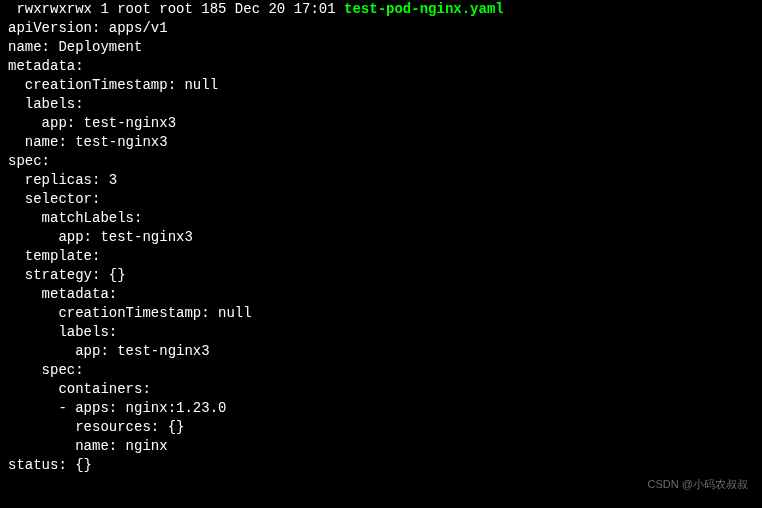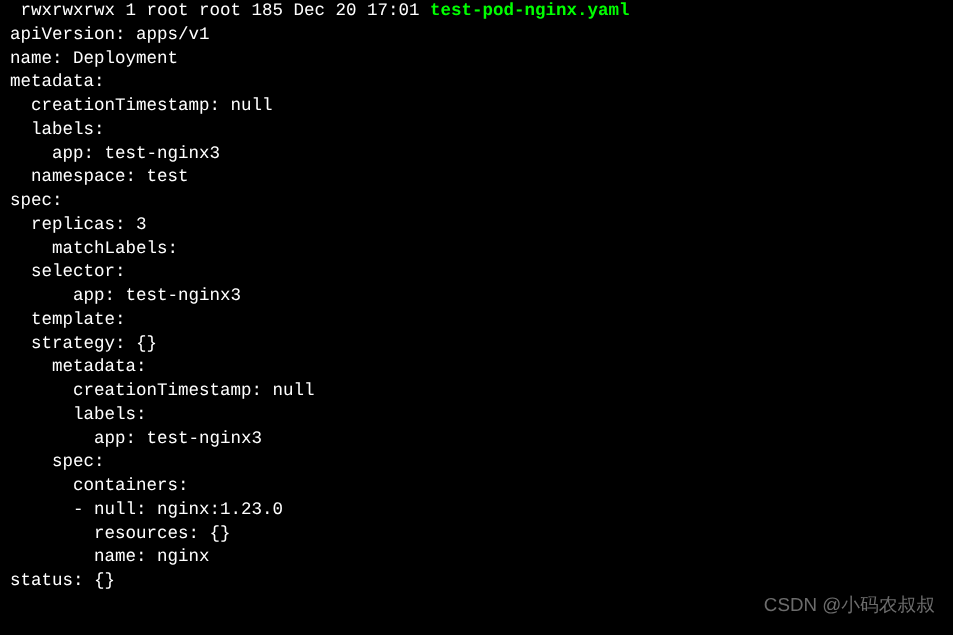--- a/index.html
+++ b/index.html
@@ -16,49 +16,49 @@
       position: relative;
     }
     .line { white-space: pre; font-family: Liberation Mono, monospace; }
     .green { color: #00ff00; font-weight: bold; }
     .watermark {
       position: absolute;
       bottom: 14px;
       right: 14px;
       color: #888;
       font-family: 'Microsoft YaHei', Arial, sans-serif;
-      font-size: 15px;
+      font-size: 11px;
       opacity: 0.8;
     }
   </style>
 </head>
 <body>
 
 <div>
   <div class="line"><span> rwxrwxrwx 1 root root 185 Dec 20 17:01 </span><span class="green">test-pod-nginx.yaml</span></div>
   <div class="line">apiVersion: apps/v1</div>
   <div class="line">name: Deployment</div>
   <div class="line">metadata:</div>
   <div class="line">  creationTimestamp: null</div>
   <div class="line">  labels:</div>
   <div class="line">    app: test-nginx3</div>
-  <div class="line">  namespace: test</div>
+  <div class="line">  name: test-nginx3</div>
   <div class="line">spec:</div>
   <div class="line">  replicas: 3</div>
+  <div class="line">  selector:</div>
   <div class="line">    matchLabels:</div>
-  <div class="line">  selector:</div>
   <div class="line">      app: test-nginx3</div>
   <div class="line">  template:</div>
   <div class="line">  strategy: {}</div>
   <div class="line">    metadata:</div>
   <div class="line">      creationTimestamp: null</div>
   <div class="line">      labels:</div>
   <div class="line">        app: test-nginx3</div>
   <div class="line">    spec:</div>
   <div class="line">      containers:</div>
-  <div class="line">      - null: nginx:1.23.0</div>
+  <div class="line">      - apps: nginx:1.23.0</div>
   <div class="line">        resources: {}</div>
   <div class="line">        name: nginx</div>
   <div class="line">status: {}</div>
 
 </div>
 
 <div class="watermark">CSDN @小码农叔叔</div>
 
 </body></html>

